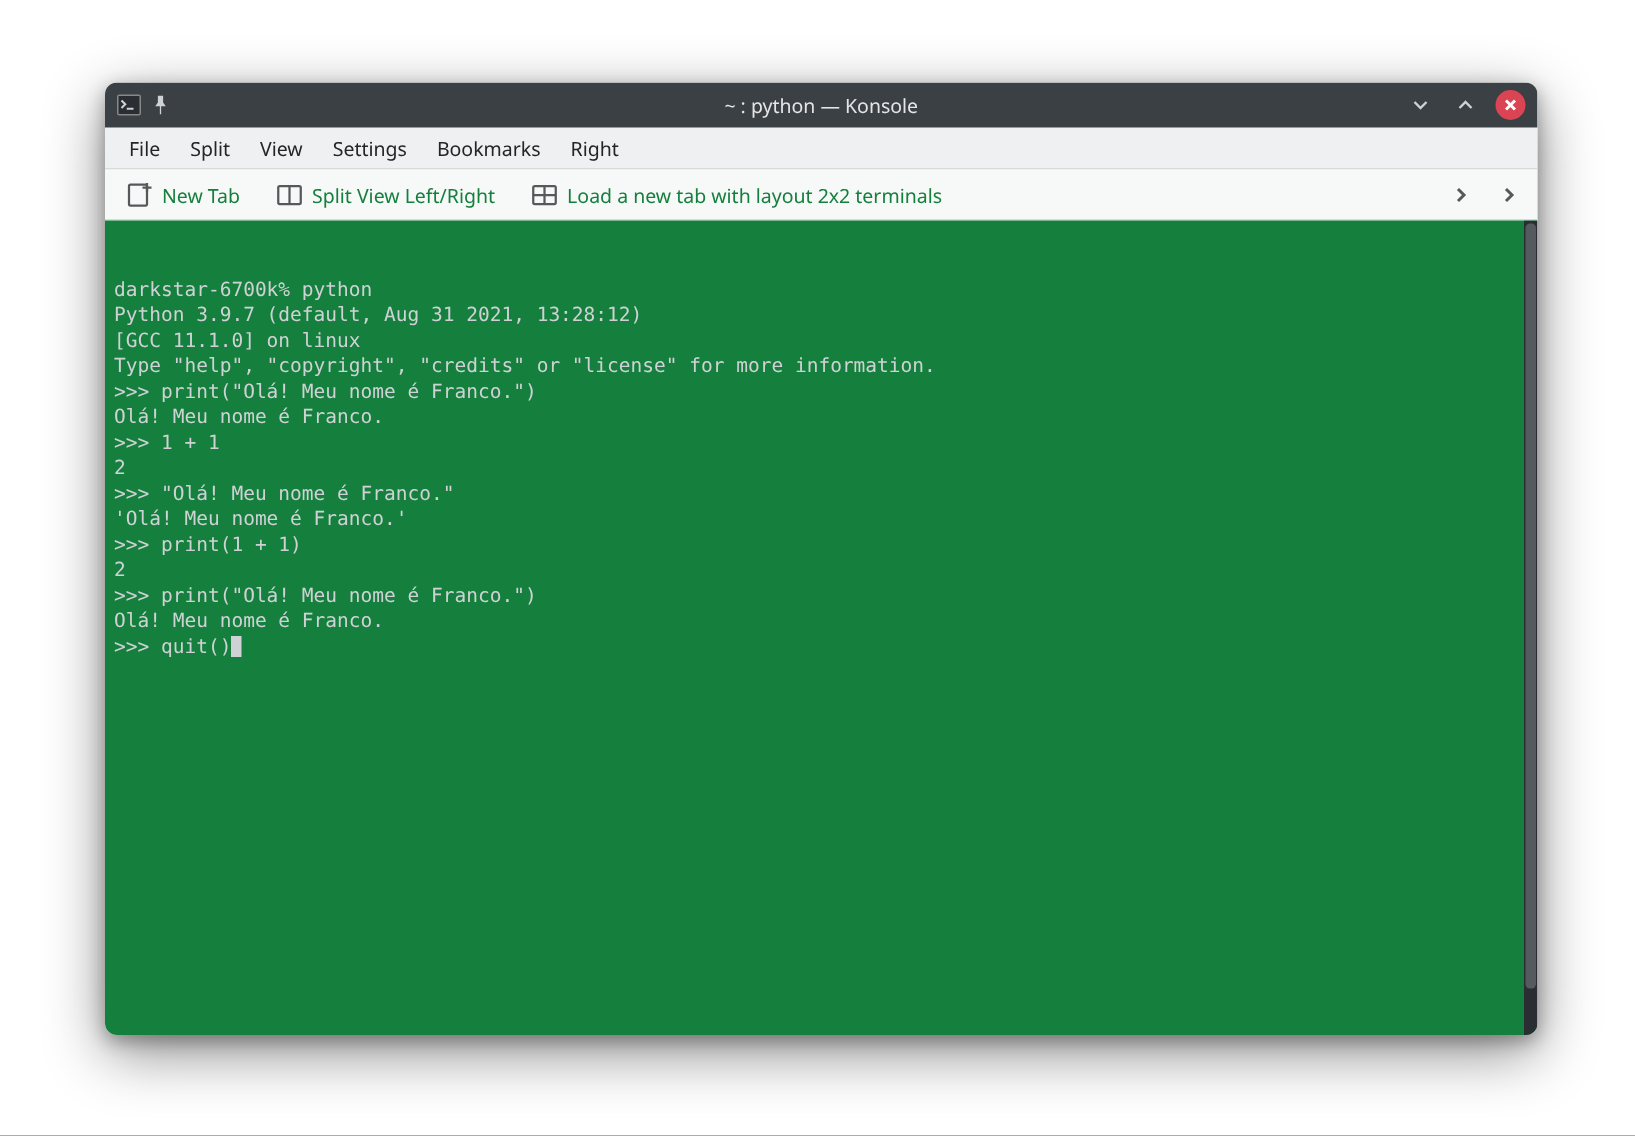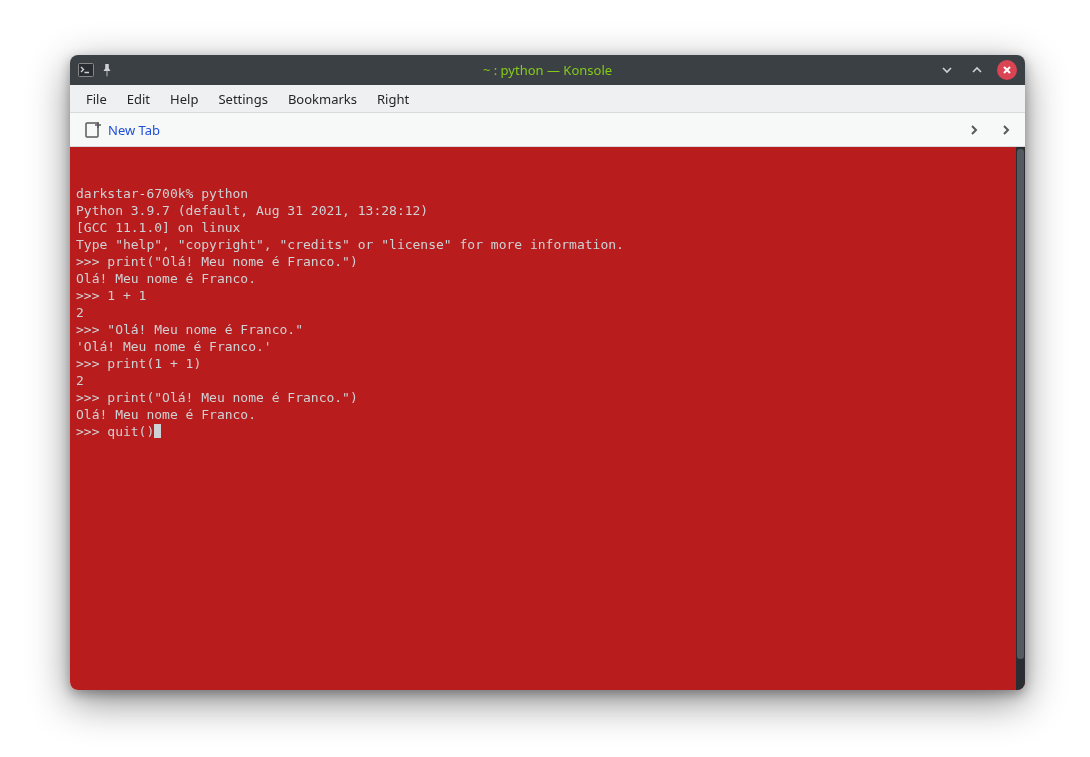--- a/index.html
+++ b/index.html
@@ -47,21 +47,21 @@
     width: 14px; height:14px;
     display:flex;align-items:center;justify-content:center;
     cursor:pointer;
   }
   .pin-icon svg { width:14px;height:14px;fill:#cfd2d5; }
   .titlebar-title {
     position:absolute;
     left:0; right:0;
     text-align:center;
     pointer-events:none;
-    color:#84cc16;
+    color:#e5e5e5;
     font-size:13px;
   }
   .titlebar-right {
     margin-left:auto;
     display:flex;
     align-items:center;
     gap:10px;
     padding-right:8px;
   }
   .win-btn {
@@ -92,21 +92,21 @@
     cursor:pointer;
   }
   .toolbar {
     height:34px;
     background:#f7f8f8;
     display:flex;
     align-items:center;
     padding:0 10px;
     gap:16px;
     font-size:13px;
-    color:#1d4ed8;
+    color:#15803d;
     border-bottom:1px solid #d8d9da;
     flex-shrink:0;
   }
   .tool-btn {
     display:flex;
     align-items:center;
     gap:6px;
     cursor:pointer;
     padding:3px 4px;
   }
@@ -117,21 +117,21 @@
     display:flex;
     gap:14px;
   }
   .chev{
     width:18px;height:18px;cursor:pointer;
     display:flex;align-items:center;justify-content:center;
   }
   .chev svg{width:14px;height:14px;stroke:#56595b;fill:none;stroke-width:2;}
   .terminal {
     flex:1;
-    background:#b91c1c;
+    background:#15803d;
     color:#cfd2d5;
     font-family:"Hack","DejaVu Sans Mono","Consolas",monospace;
     font-size:13px;
     line-height:17px;
     padding:4px 6px 6px 6px;
     white-space:pre;
     position:relative;
     overflow:hidden;
   }
   .terminal-inner{
@@ -195,38 +195,57 @@
       <span class="win-btn win-close">
         <svg viewBox="0 0 14 14">
             <path d="M4 4 L10 10 M10 4 L4 10"></path>
           </svg>
       </span>
     </div>
   </div>
 
   <div class="menubar">
     <span class="menu-item">File</span>
-    <span class="menu-item">Edit</span>
-    <span class="menu-item">Help</span>
+    <span class="menu-item">Split</span>
+    <span class="menu-item">View</span>
     <span class="menu-item">Settings</span>
     <span class="menu-item">Bookmarks</span>
     <span class="menu-item">Right</span>
   </div>
 
   <div class="toolbar">
     <div class="tool-btn">
       <span class="tool-icon">
         <svg viewBox="0 0 18 18">
             <rect x="2" y="2" width="12" height="14" rx="1"></rect>
             <line x1="11" y1="4" x2="17" y2="4"></line>
             <line x1="14" y1="1" x2="14" y2="7"></line>
           </svg>
       </span>
       <span>New Tab</span>
     </div>
+    <div class="tool-btn">
+      <span class="tool-icon">
+        <svg viewBox="0 0 18 18">
+            <rect x="1.5" y="3" width="15" height="12" rx="1"></rect>
+            <line x1="9" y1="3" x2="9" y2="15"></line>
+          </svg>
+      </span>
+      <span>Split View Left/Right</span>
+    </div>
+    <div class="tool-btn">
+      <span class="tool-icon">
+        <svg viewBox="0 0 18 18">
+            <rect x="1.5" y="3" width="15" height="12" rx="1"></rect>
+            <line x1="9" y1="3" x2="9" y2="15"></line>
+            <line x1="1.5" y1="9" x2="16.5" y2="9"></line>
+          </svg>
+      </span>
+      <span>Load a new tab with layout 2x2 terminals</span>
+    </div>
     <div class="tool-chevrons">
       <span class="chev">
         <svg viewBox="0 0 14 14">
             <path d="M5 3 L9 7 L5 11"></path>
           </svg>
       </span>
       <span class="chev">
         <svg viewBox="0 0 14 14">
             <path d="M5 3 L9 7 L5 11"></path>
           </svg>

